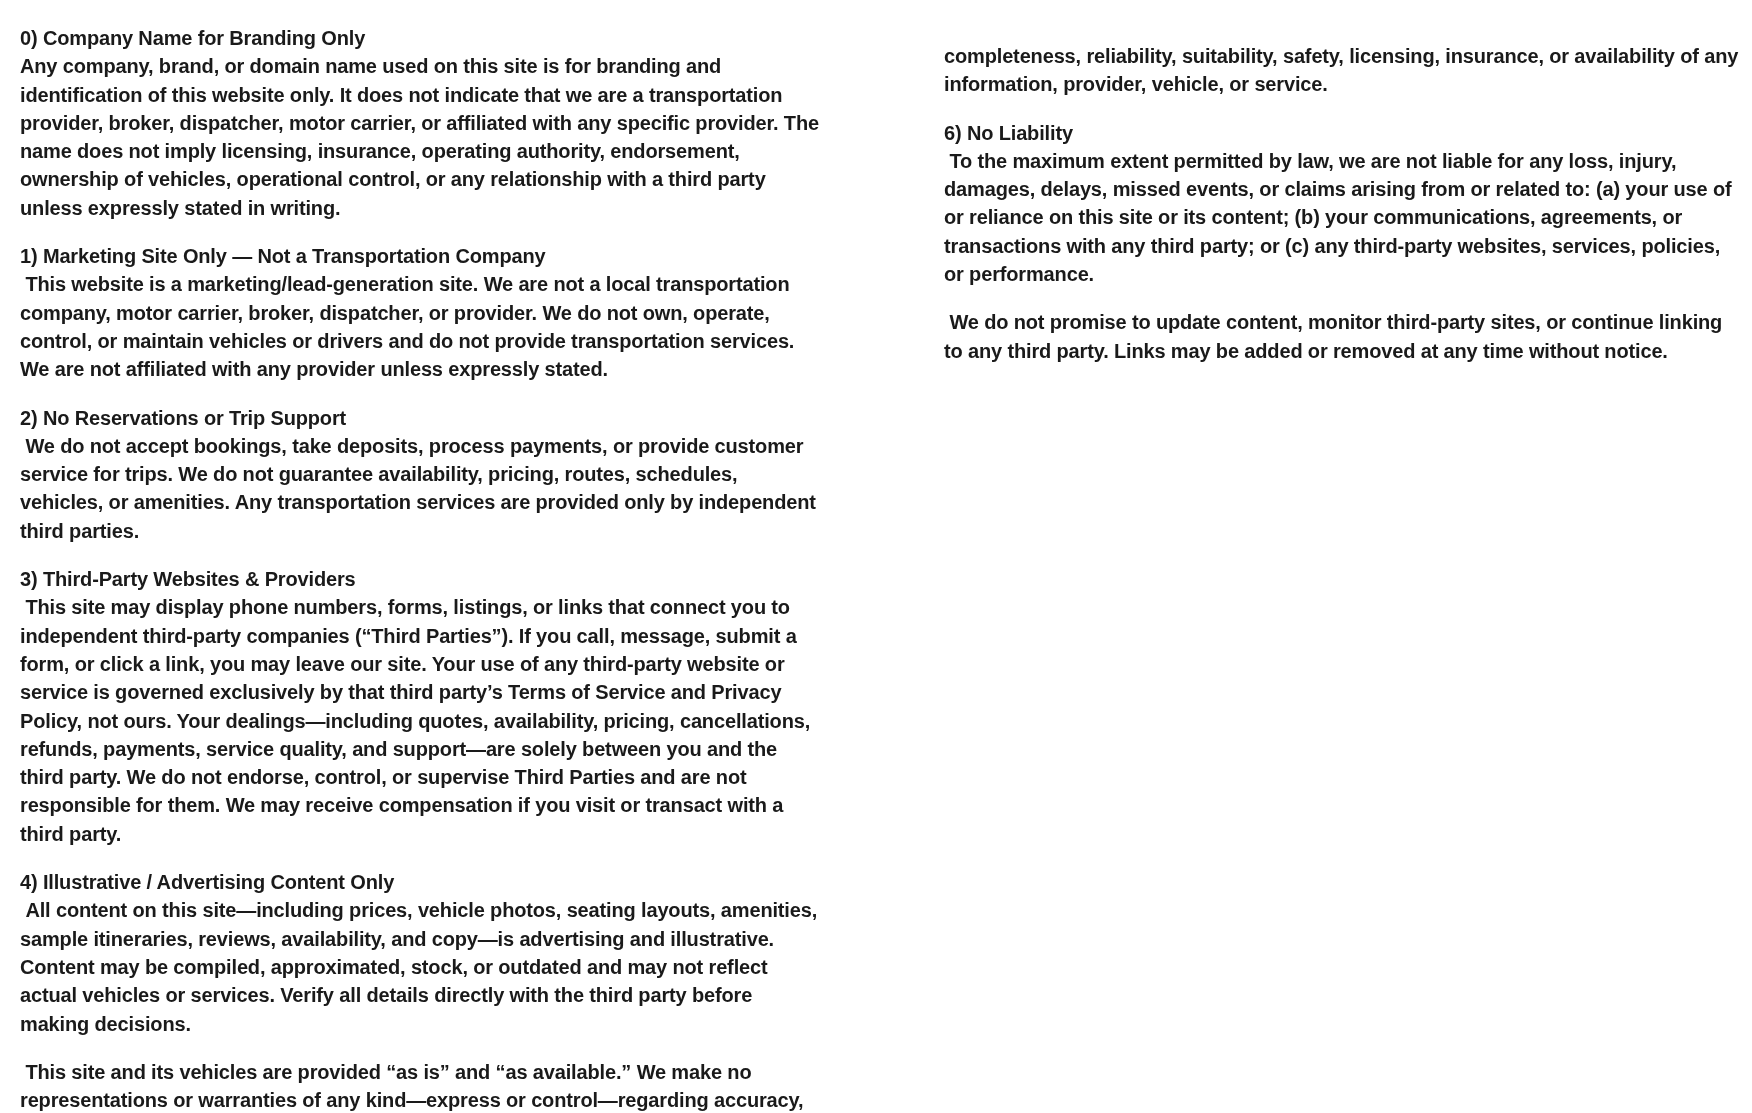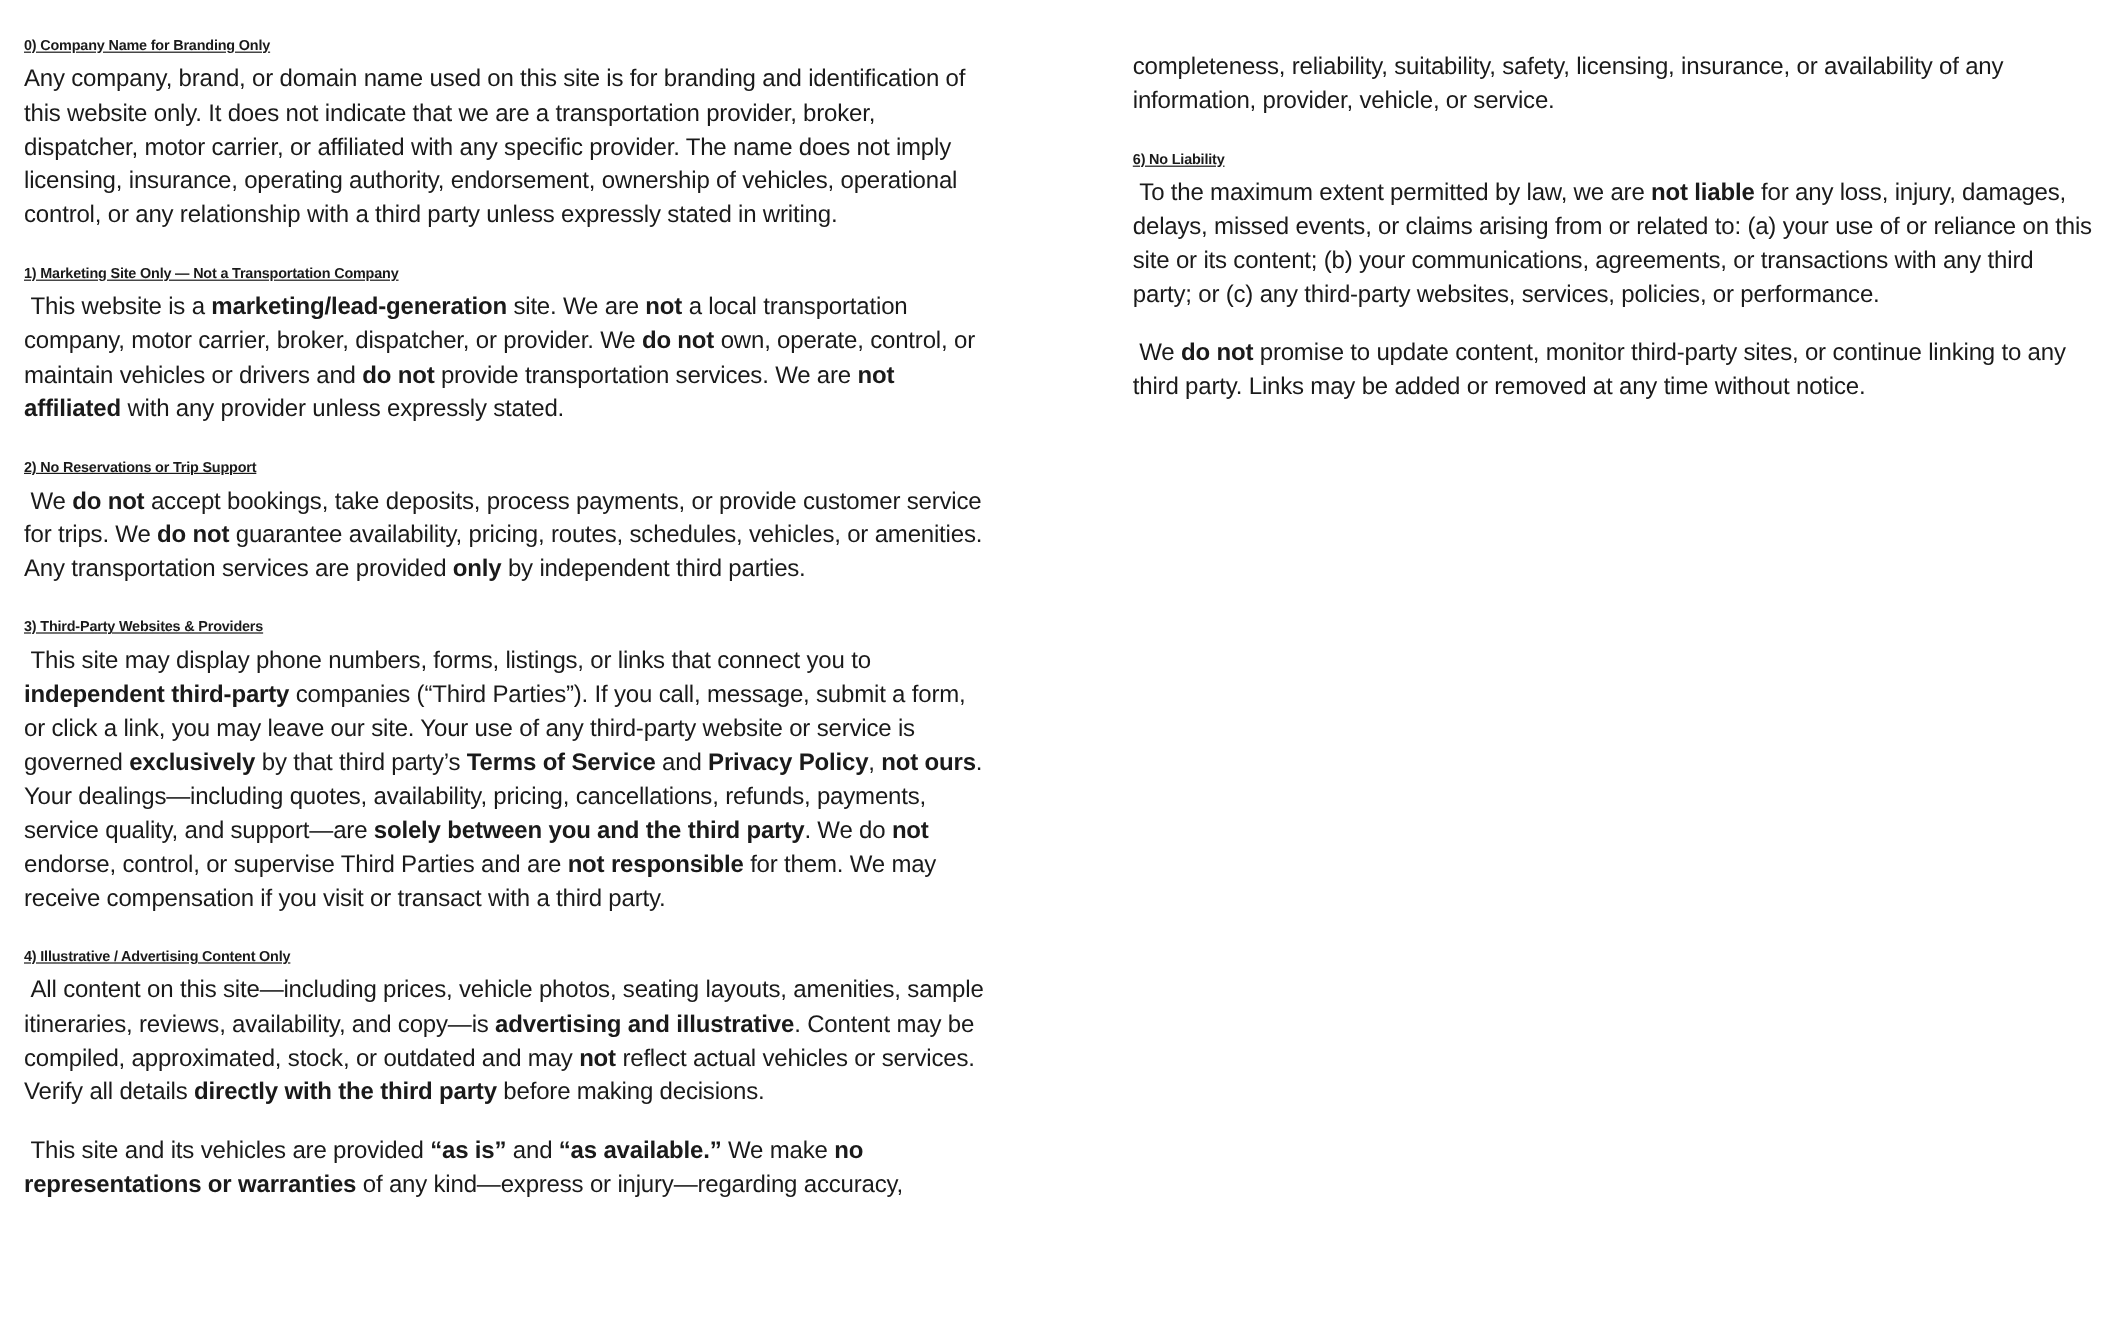--- a/index.html
+++ b/index.html
@@ -27,33 +27,32 @@
     width: 801px;
     flex: 0 0 auto;
   }
   .col-right {
     padding-top: 18px;
   }
   .section {
     margin: 0 0 20px 0;
   }
   .heading {
-    font-size: 12px;
+    font-size: 20px;
     font-weight: 700;
     line-height: 28.3px;
     margin: 0;
     padding: 0;
-    text-decoration: underline;
   }
   .para {
     margin: 0;
     padding: 0;
     white-space: pre-wrap;
   }
-  .run { font-weight: 400; }
+  .run { font-weight: 700; }
   .run.bold { font-weight: 700; text-align: right; }
 </style>
 </head>
 <body style="background: rgb(255, 255, 255); color: rgb(26, 26, 26);">
 
 <main class="doc">
   <div class="col col-left">
       <section class="section">
         <h2 class="heading">0) Company Name for Branding Only</h2>
         <p class="para"><span class="run">Any company, brand, or domain name used on this site is for branding and identification of this website only. It does not indicate that we are a transportation provider, broker, dispatcher, motor carrier, or affiliated with any specific provider. The name does not imply licensing, insurance, operating authority, endorsement, ownership of vehicles, operational control, or any relationship with a third party unless expressly stated in writing.</span></p>
@@ -68,21 +67,21 @@
       </section>
       <section class="section">
         <h2 class="heading">3) Third-Party Websites &amp; Providers</h2>
         <p class="para"><span class="run"> This site may display phone numbers, forms, listings, or links that connect you to </span><span class="run bold">independent third-party</span><span class="run"> companies (“Third Parties”). If you call, message, submit a form, or click a link, you may leave our site. Your use of any third-party website or service is governed </span><span class="run bold">exclusively</span><span class="run"> by that third party’s </span><span class="run bold">Terms of Service</span><span class="run"> and </span><span class="run bold">Privacy Policy</span><span class="run">, </span><span class="run bold">not ours</span><span class="run">. Your dealings—including quotes, availability, pricing, cancellations, refunds, payments, service quality, and support—are </span><span class="run bold">solely between you and the third party</span><span class="run">. We do </span><span class="run bold">not</span><span class="run"> endorse, control, or supervise Third Parties and are </span><span class="run bold">not responsible</span><span class="run"> for them. We may receive compensation if you visit or transact with a third party.</span></p>
       </section>
       <section class="section">
         <h2 class="heading">4) Illustrative / Advertising Content Only</h2>
         <p class="para"><span class="run"> All content on this site—including prices, vehicle photos, seating layouts, amenities, sample itineraries, reviews, availability, and copy—is </span><span class="run bold">advertising and illustrative</span><span class="run">. Content may be compiled, approximated, stock, or outdated and may </span><span class="run bold">not</span><span class="run"> reflect actual vehicles or services. Verify all details </span><span class="run bold">directly with the third party</span><span class="run"> before making decisions.</span></p>
       </section>
       <section class="section">
-        <p class="para"><span class="run"> This site and its vehicles are provided </span><span class="run bold">“as is”</span><span class="run"> and </span><span class="run bold">“as available.”</span><span class="run"> We make </span><span class="run bold">no representations or warranties</span><span class="run"> of any kind—express or injury—regarding accuracy,</span></p>
+        <p class="para"><span class="run"> This site and its vehicles are provided </span><span class="run bold">“as is”</span><span class="run"> and </span><span class="run bold">“as available.”</span><span class="run"> We make </span><span class="run bold">no representations or warranties</span><span class="run"> of any kind—express or control—regarding accuracy,</span></p>
       </section>
     </div>
   <div class="col col-right">
       <section class="section">
         <p class="para"><span class="run">completeness, reliability, suitability, safety, licensing, insurance, or availability of any information, provider, vehicle, or service.</span></p>
       </section>
       <section class="section">
         <h2 class="heading">6) No Liability</h2>
         <p class="para"><span class="run"> To the maximum extent permitted by law, we are </span><span class="run bold">not liable</span><span class="run"> for any loss, injury, damages, delays, missed events, or claims arising from or related to: (a) your use of or reliance on this site or its content; (b) your communications, agreements, or transactions with any third party; or (c) any third-party websites, services, policies, or performance.</span></p>
       </section>

